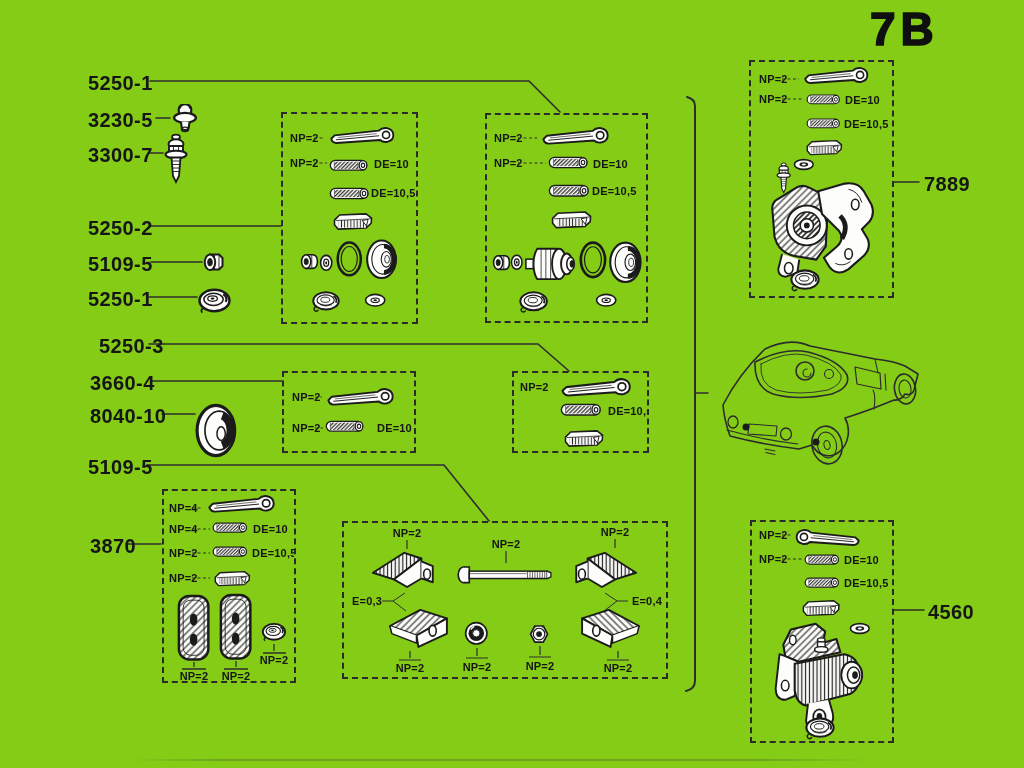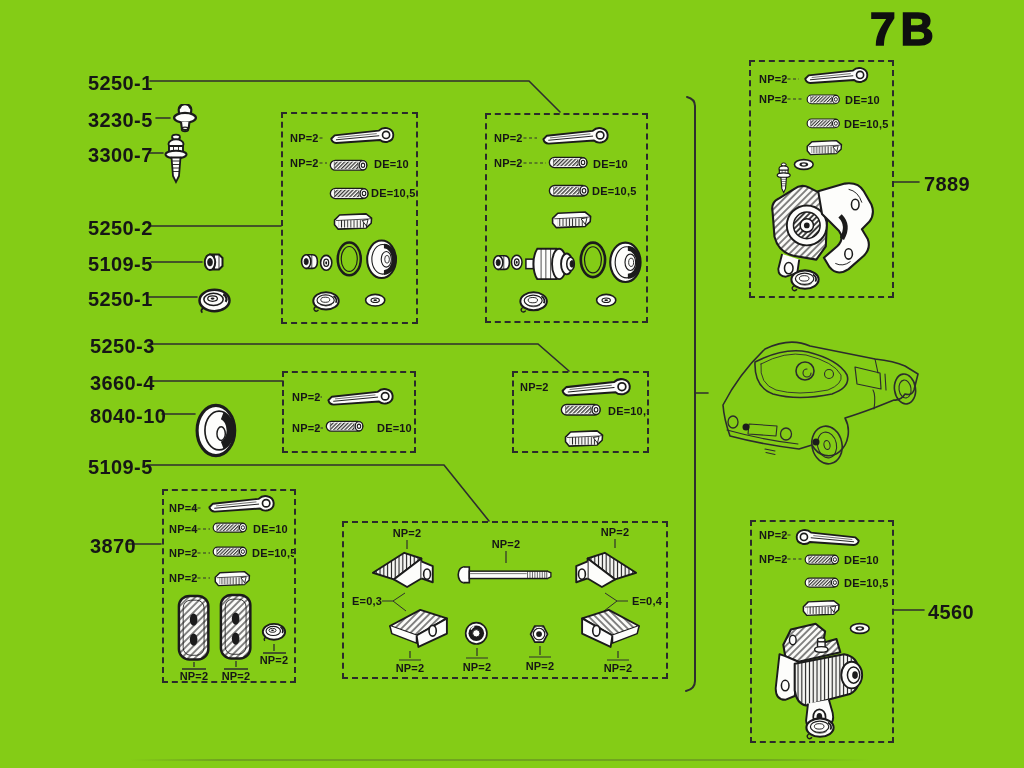--- a/index.html
+++ b/index.html
@@ -285,21 +285,21 @@
   </svg>
 
   <div class="pagecode">7B</div>
 
   <div class="callout" style="left:88px;top:72px">5250-1</div>
   <div class="callout" style="left:88px;top:109px">3230-5</div>
   <div class="callout" style="left:88px;top:144px">3300-7</div>
   <div class="callout" style="left:88px;top:217px">5250-2</div>
   <div class="callout" style="left:88px;top:253px">5109-5</div>
   <div class="callout" style="left:88px;top:288px">5250-1</div>
-  <div class="callout" style="left:90px;top:335px">5250-3</div>
+  <div class="callout" style="left:99px;top:335px">5250-3</div>
   <div class="callout" style="left:90px;top:372px">3660-4</div>
   <div class="callout" style="left:90px;top:405px">8040-10</div>
   <div class="callout" style="left:88px;top:456px">5109-5</div>
   <div class="callout" style="left:90px;top:535px">3870</div>
   <div class="callout" style="left:924px;top:173px">7889</div>
   <div class="callout" style="left:928px;top:601px">4560</div>
 
   <svg class="loose" style="left:170px;top:104px" width="30" height="31" viewBox="0 0 26 27">
       <use href="#sym-boltsmall"></use>
     </svg>

